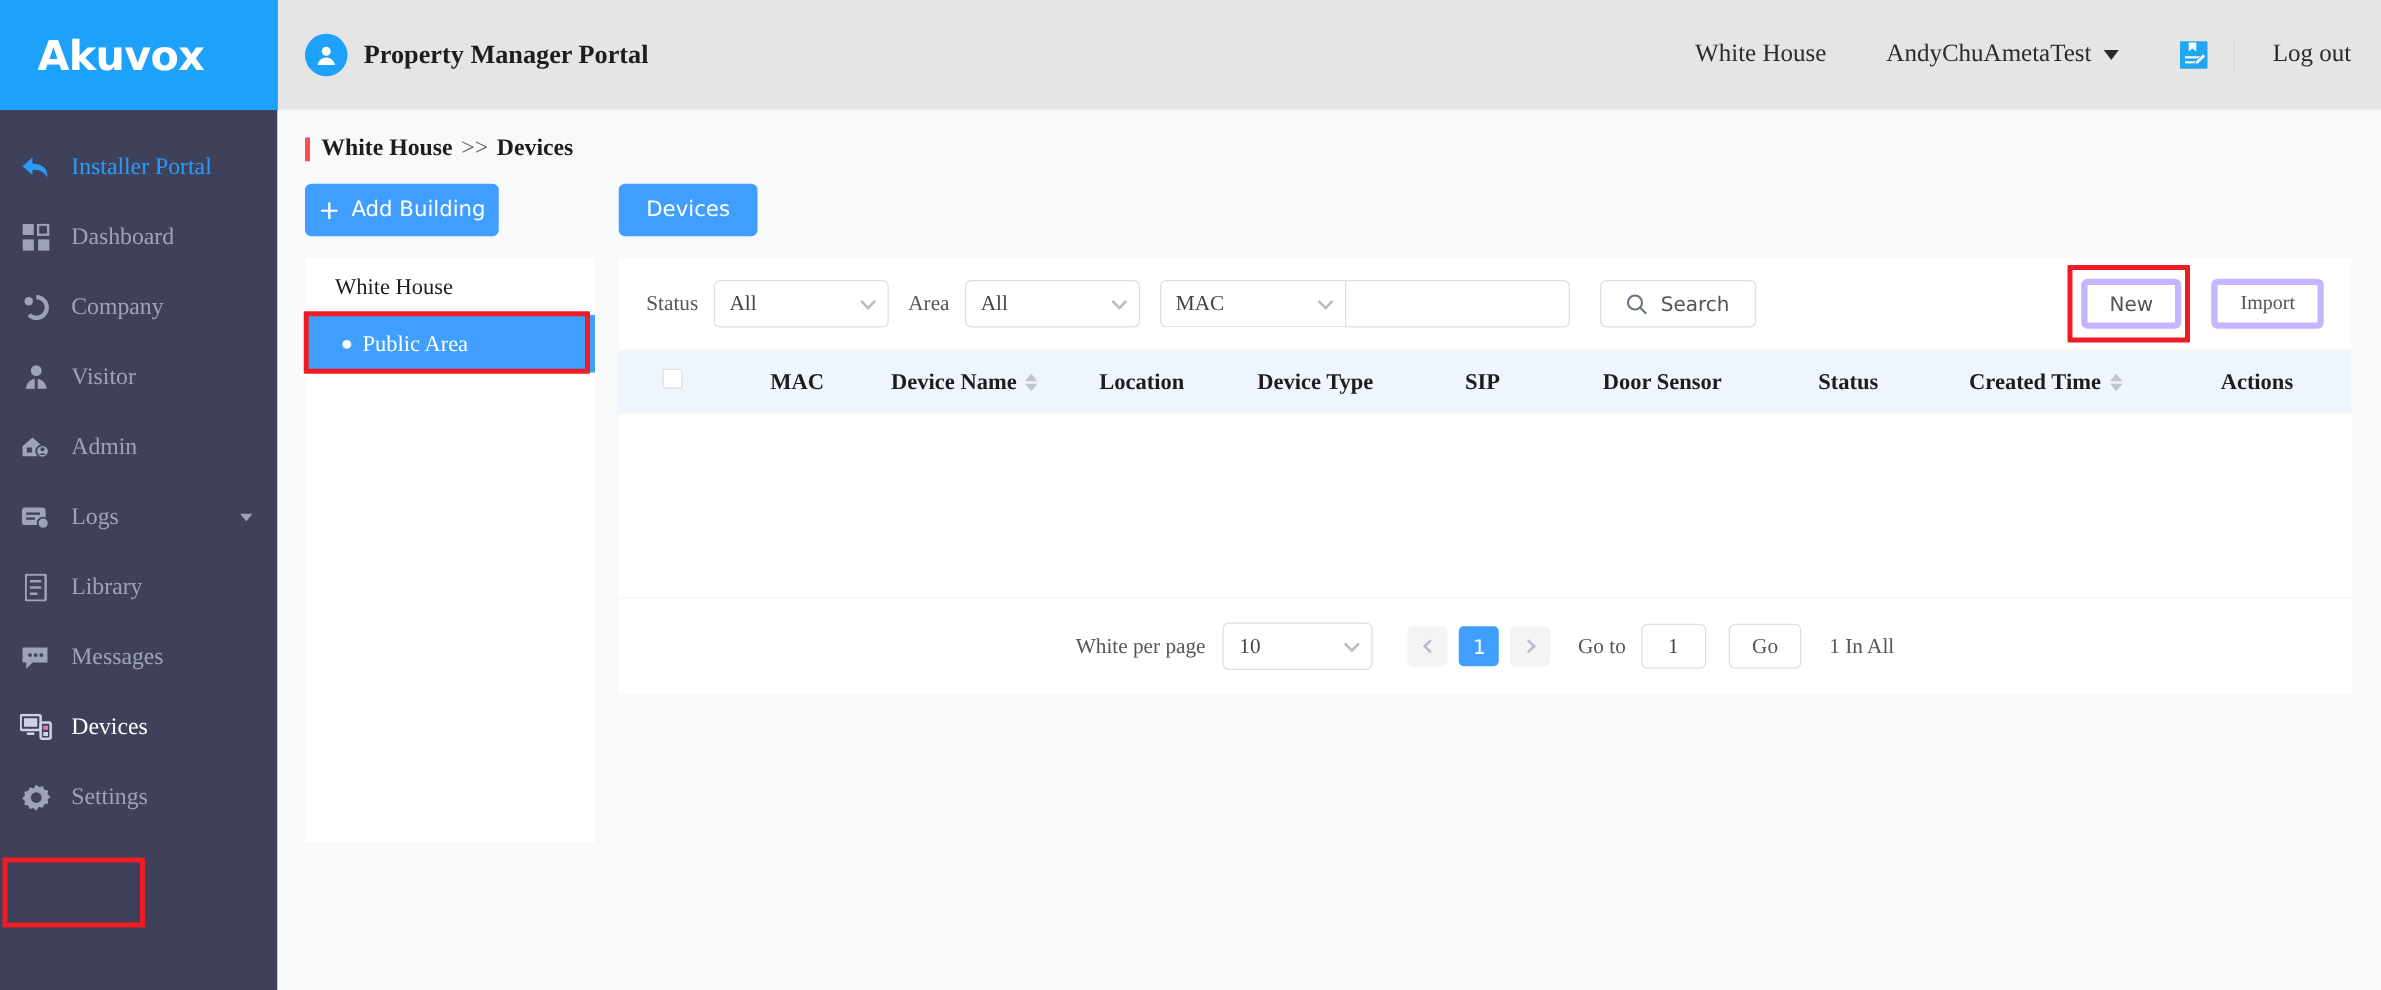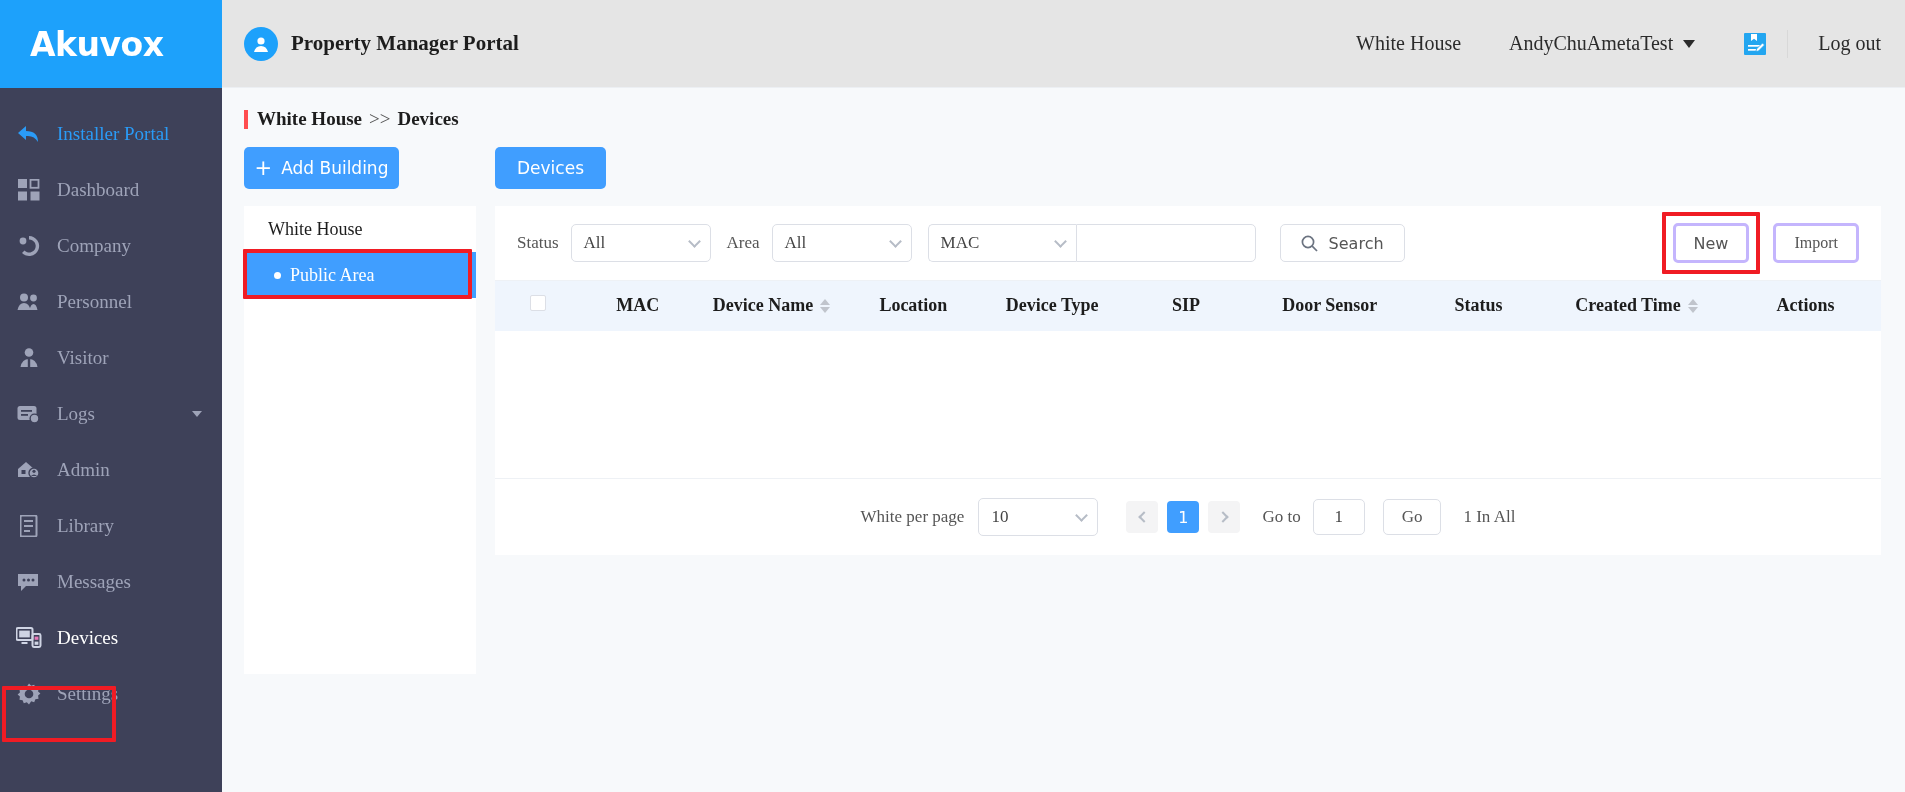--- a/index.html
+++ b/index.html
@@ -162,21 +162,21 @@
     height: 38px; padding: 0 20px; margin-left: 24px;
     border: 1px solid #dcdfe6; border-radius: 5px; background: #fff;
     display: flex; align-items: center; cursor: pointer;
     font-family: "DejaVu Sans", sans-serif; font-size: 16px; color: #555;
   }
   .search-btn .mag { margin-right: 11px; display: flex; }
   .filters-spacer { flex: 1; }
   .right-btns { display: flex; align-items: center; position: relative; }
   .plain-btn {
     height: 40px; min-width: 76px; padding: 0 18px;
-    border: 3px solid #c4b5fd; border-radius: 5px; background: #fff;
+    border: 5px solid #c4b5fd; border-radius: 5px; background: #fff;
     font-family: "DejaVu Sans", sans-serif; font-size: 16px; color: #555;
     cursor: pointer;
   }
   .plain-btn + .plain-btn { margin-left: 24px; font-family: Liberation Serif, serif; }
 
   table.grid { width: 100%; border-collapse: collapse; table-layout: fixed; }
   table.grid thead th {
     background: #eff5fd; height: 50px;
     font-size: 18px; font-weight: 700; color: #1d1d1d;
     text-align: center; border-top: 1px solid #eef1f5;
@@ -266,68 +266,57 @@
       <div class="nav-item">
         <span class="ico">
           <svg width="22" height="22" viewBox="0 0 22 22">
               <path d="M11 1 a10 10 0 1 1 -7 17 l2.5-2.5 a6.5 6.5 0 1 0 4.5-11 z" fill="#9ea3b8"></path>
               <circle cx="5" cy="6" r="3.4" fill="#9ea3b8"></circle>
             </svg>
         </span>
         <span>Company</span>
       </div>
 
-      <div class="nav-item">
-        <span class="ico">
-          <svg width="24" height="20" viewBox="0 0 24 20">
-              <circle cx="7" cy="5.5" r="4" fill="#9ea3b8"></circle>
-              <circle cx="16.5" cy="6" r="3.4" fill="#9ea3b8"></circle>
-              <path d="M0.5 18 q1.5-7 6.5-7 t6.5 7 z" fill="#9ea3b8"></path>
-              <path d="M12.5 18 q1.2-6 4-6 t4 6 z" fill="#9ea3b8"></path>
-            </svg>
-        </span>
-        <span>Personnel</span>
-      </div>
 
       <div class="nav-item">
         <span class="ico">
           <svg width="22" height="22" viewBox="0 0 22 22">
               <circle cx="11" cy="5.5" r="4.3" fill="#9ea3b8"></circle>
               <path d="M2.5 20 q1.5-8 8.5-8 t8.5 8 z" fill="#9ea3b8"></path>
               <rect x="9.8" y="12" width="2.4" height="8" fill="#3e4159"></rect>
             </svg>
         </span>
         <span>Visitor</span>
       </div>
 
-
-      <div class="nav-item">
-        <span class="ico">
-          <svg width="24" height="19" viewBox="0 0 24 19">
-              <rect x="0.5" y="1" width="19" height="14" rx="2.5" fill="#9ea3b8"></rect>
-              <rect x="4" y="5" width="11" height="1.8" fill="#3e4159"></rect>
-              <rect x="4" y="9" width="7" height="1.8" fill="#3e4159"></rect>
-              <circle cx="17.5" cy="13.5" r="4.4" fill="#9ea3b8" stroke="#3e4159" stroke-width="1.4"></circle>
-            </svg>
-        </span>
-        <span>Logs</span>
-        <span class="nav-caret"></span>
-      </div>
 
       <div class="nav-item">
         <span class="ico">
           <svg width="24" height="20" viewBox="0 0 24 20">
               <path d="M1 9 L9 2 L17 9 L17 17 L1 17 Z" fill="#9ea3b8"></path>
               <rect x="4.5" y="10" width="4" height="4" fill="#3e4159"></rect>
               <circle cx="17" cy="13" r="5" fill="#9ea3b8" stroke="#3e4159" stroke-width="1.4"></circle>
               <circle cx="17" cy="11.3" r="1.6" fill="#3e4159"></circle>
               <path d="M13.9 16 q3.1-3 6.2 0 z" fill="#3e4159"></path>
             </svg>
         </span>
         <span>Admin</span>
+      </div>
+
+      <div class="nav-item">
+        <span class="ico">
+          <svg width="24" height="19" viewBox="0 0 24 19">
+              <rect x="0.5" y="1" width="19" height="14" rx="2.5" fill="#9ea3b8"></rect>
+              <rect x="4" y="5" width="11" height="1.8" fill="#3e4159"></rect>
+              <rect x="4" y="9" width="7" height="1.8" fill="#3e4159"></rect>
+              <circle cx="17.5" cy="13.5" r="4.4" fill="#9ea3b8" stroke="#3e4159" stroke-width="1.4"></circle>
+            </svg>
+        </span>
+        <span>Logs</span>
+        <span class="nav-caret"></span>
       </div>
 
       <div class="nav-item">
         <span class="ico">
           <svg width="18" height="22" viewBox="0 0 18 22">
               <rect x="0.5" y="0.5" width="16" height="21" rx="1.5" fill="none" stroke="#9ea3b8" stroke-width="2"></rect>
               <rect x="4" y="5" width="9" height="2" fill="#9ea3b8"></rect>
               <rect x="4" y="10" width="9" height="2" fill="#9ea3b8"></rect>
               <rect x="4" y="15" width="6" height="2" fill="#9ea3b8"></rect>
             </svg>

